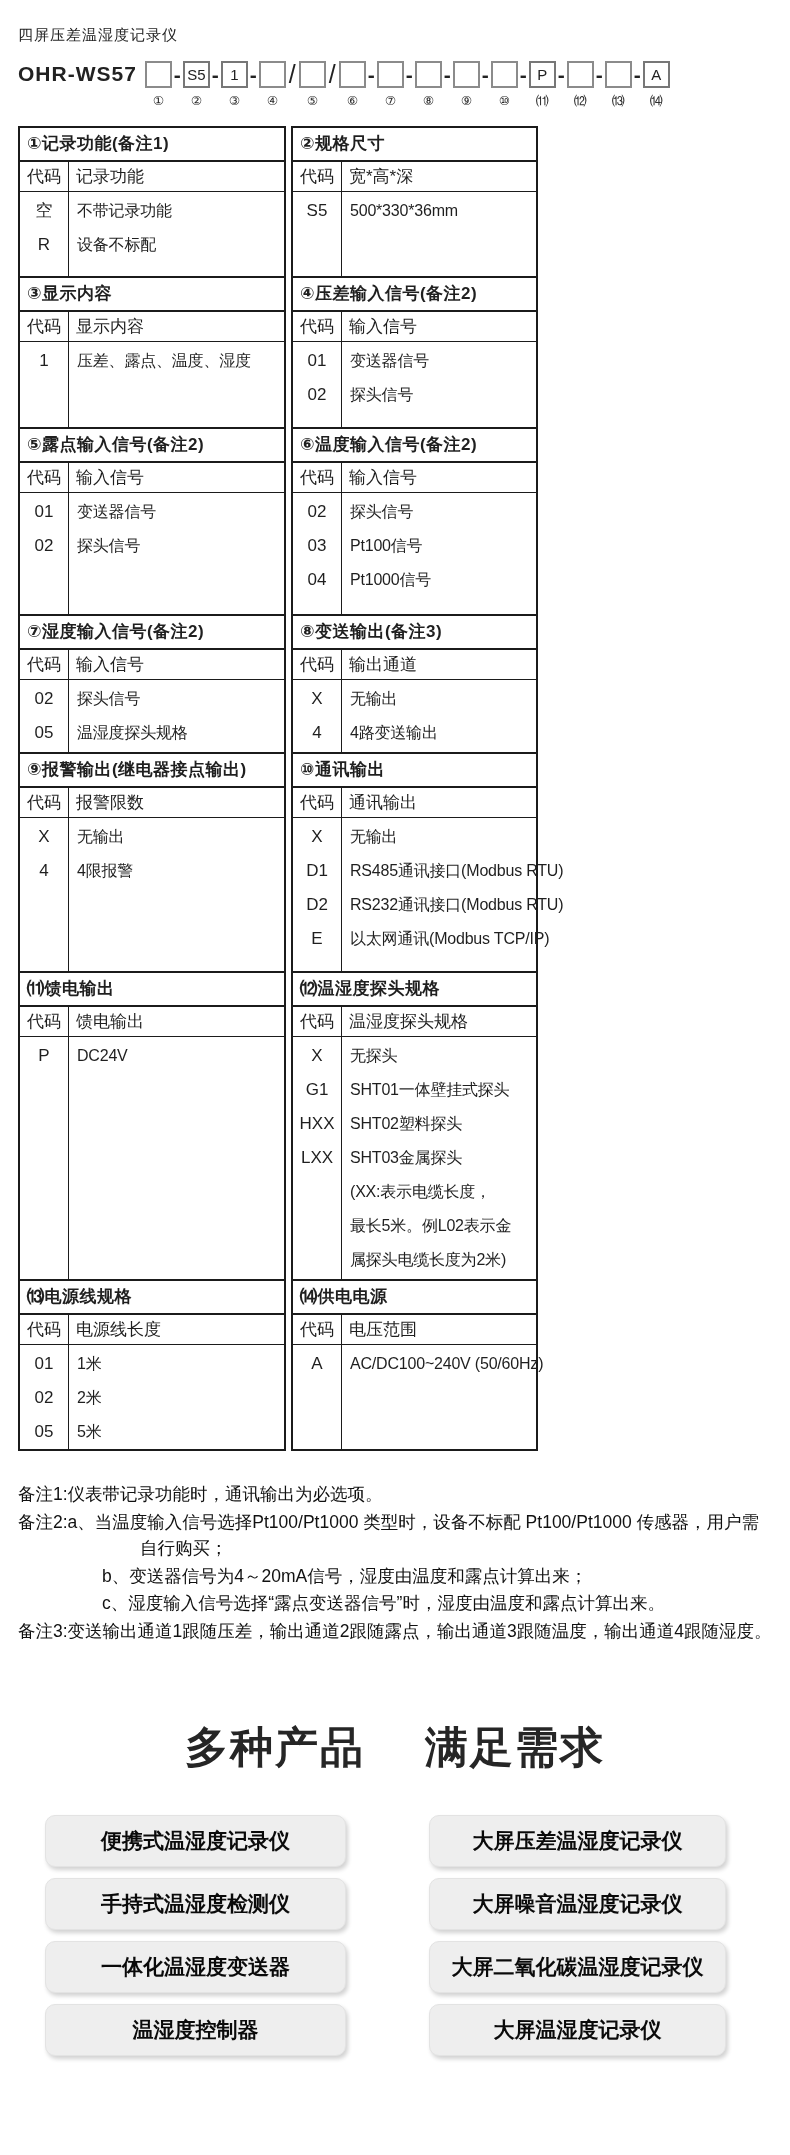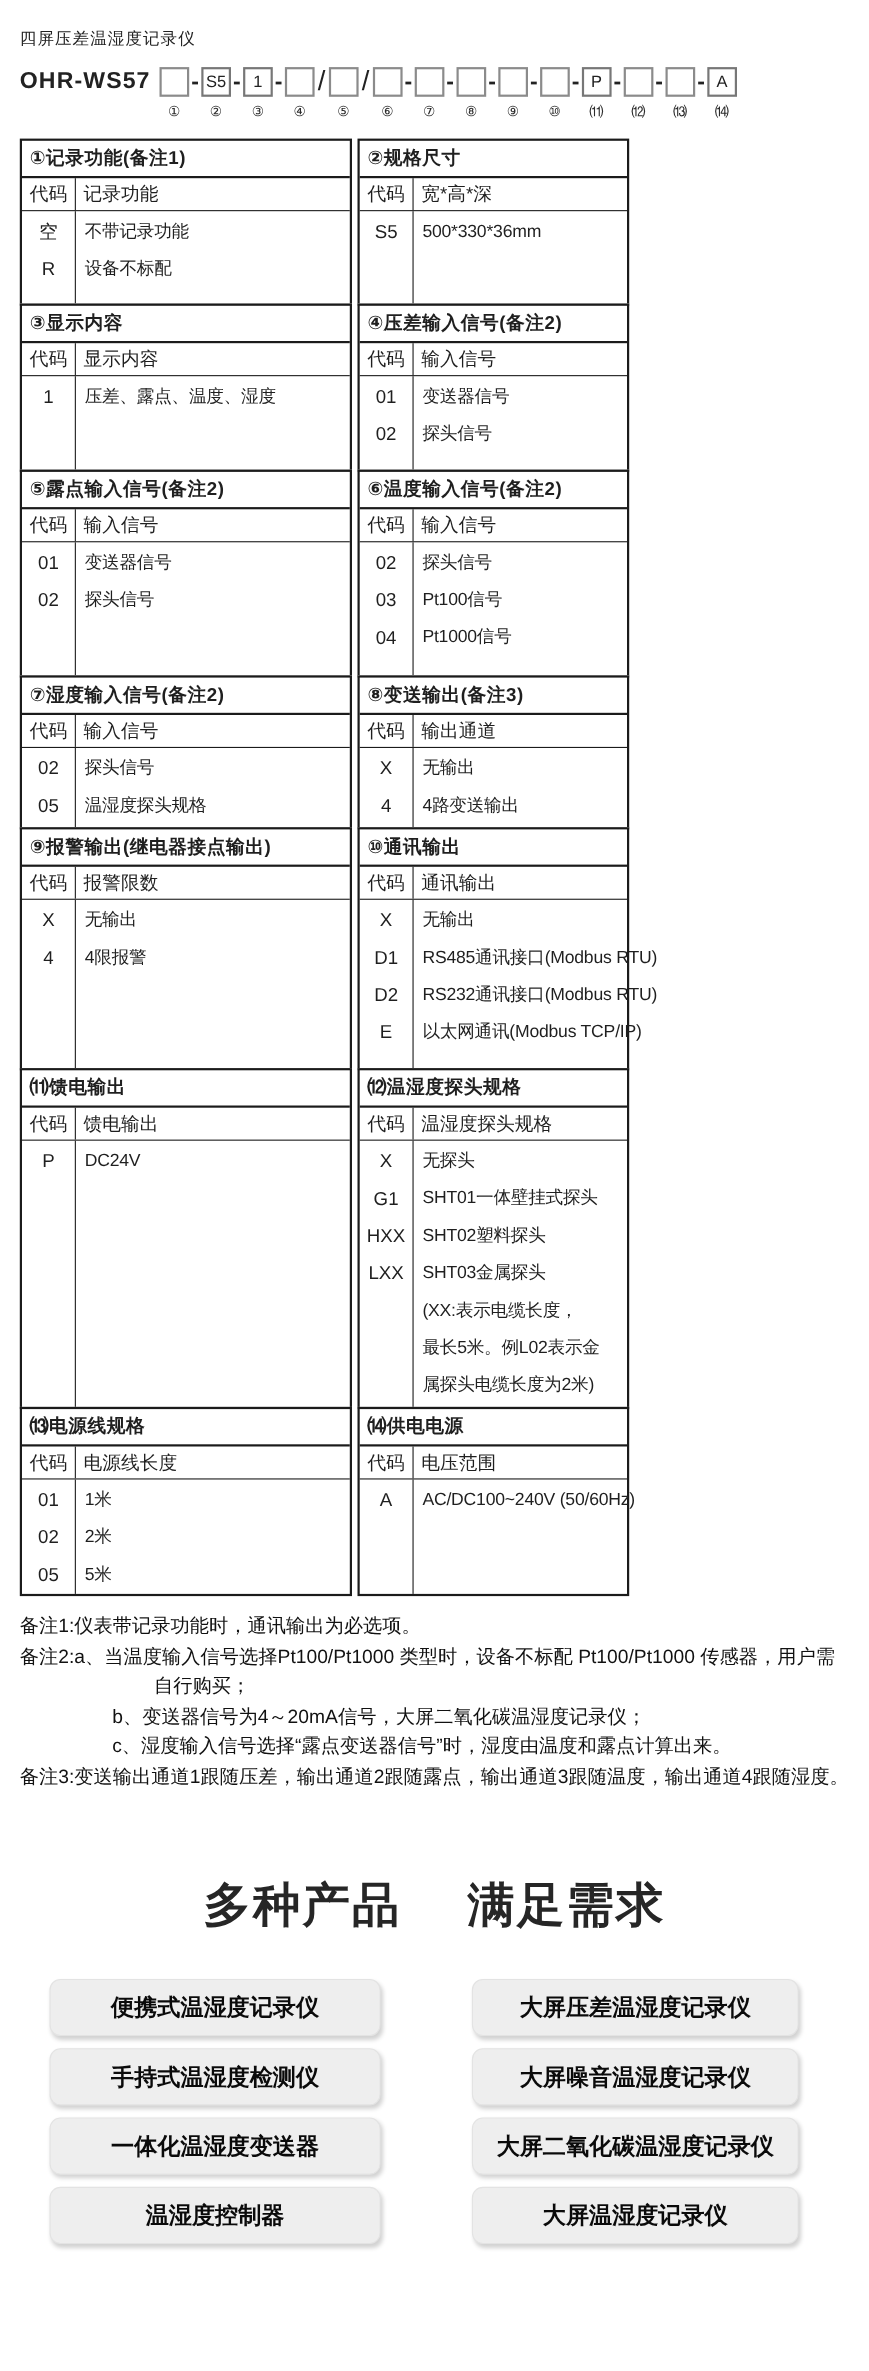--- a/index.html
+++ b/index.html
@@ -20,33 +20,33 @@
   .mnum{margin-top:5px;font-size:12.5px;color:#2b2b2b;}
   .msep{line-height:27px;font-size:21px;font-weight:800;padding:0 1px;color:#222;}
   .msep.slash{font-size:25px;font-weight:500;padding:0 2px;}
   
   .spec-table{margin-top:16px;width:554px;}
   .trow{display:flex;gap:5px;}
   .trow + .trow{margin-top:-2px;}
   .r1{min-height:152px}.r2{min-height:153px}.r3{min-height:189px}.r4{min-height:140px}
   .r5{min-height:221px}.r6{min-height:310px}.r7{min-height:162px}
   .section{border:2px solid #1b1b1b;background:#fff;display:flex;flex-direction:column;box-sizing:border-box;}
-  .sec-left{width:302px;}
+  .sec-left{width:268px;}
   .sec-right{width:247px;}
   .sec-title{font-weight:700;font-size:17px;padding:4px 7px 5px;border-bottom:2px solid #1b1b1b;letter-spacing:.5px;white-space:nowrap;}
   .sec-head{display:grid;grid-template-columns:48px 1fr;border-bottom:1.5px solid #1b1b1b;font-size:17px;}
   .hcode{padding:3px 2px;text-align:center;white-space:nowrap;}
   .hdesc{padding:3px 7px;border-left:1.5px solid #1b1b1b;white-space:nowrap;}
   .sec-body{display:grid;grid-template-columns:48px 1fr;flex:1;}
   .codes{display:flex;flex-direction:column;padding-top:2px;}
   .descs{display:flex;flex-direction:column;padding-top:2px;border-left:1.5px solid #1b1b1b;}
   .ccell{min-height:34px;line-height:34px;text-align:center;font-size:17px;white-space:nowrap;}
   .dcell{min-height:34px;line-height:34px;padding:0 4px 0 8px;font-size:16px;letter-spacing:-0.2px;white-space:nowrap;}
   
-  .notes{margin-top:14px;width:756px;font-size:17.5px;line-height:1.52;color:#111;}
+  .notes{margin-top:30px;width:756px;font-size:17.5px;line-height:1.52;color:#111;}
   .note{margin:1px 0;}
   .n-hang-a{padding-left:122px;text-indent:-122px;}
   .n-hang-note{padding-left:84px;text-indent:-84px;}
   .n-sub{margin-left:84px;}
   
   .promo-heading{margin-top:74px;text-align:center;font-size:43px;font-weight:900;color:#262626;letter-spacing:2px;}
   .promo-heading .hw + .hw{margin-left:46px;}
   .btn-cols{display:flex;gap:83px;margin:38px 0 0 27px;}
   .btn-col{display:flex;flex-direction:column;gap:11px;}
   .btn-col.left{width:301px;}
@@ -398,21 +398,21 @@
               <div class="dcell">AC/DC100~240V (50/60Hz)</div>
             </div>
           </div>
         </div>
     </div>
   </div>
 
   <div class="notes">
     <div class="note">备注1:仪表带记录功能时，通讯输出为必选项。</div>
     <div class="note n-hang-a">备注2:a、当温度输入信号选择Pt100/Pt1000 类型时，设备不标配 Pt100/Pt1000 传感器，用户需自行购买；</div>
-    <div class="note n-sub">b、变送器信号为4～20mA信号，大屏二氧化碳温湿度记录仪；</div>
+    <div class="note n-sub">b、变送器信号为4～20mA信号，湿度由温度和露点计算出来；</div>
     <div class="note n-sub">c、湿度输入信号选择“露点变送器信号”时，湿度由温度和露点计算出来。</div>
     <div class="note n-hang-note">备注3:变送输出通道1跟随压差，输出通道2跟随露点，输出通道3跟随温度，输出通道4跟随湿度。</div>
   </div>
 
   <div class="promo-heading">
     <span class="hw">多种产品</span>
     <span class="hw">满足需求</span>
   </div>
 
   <div class="btn-cols">

